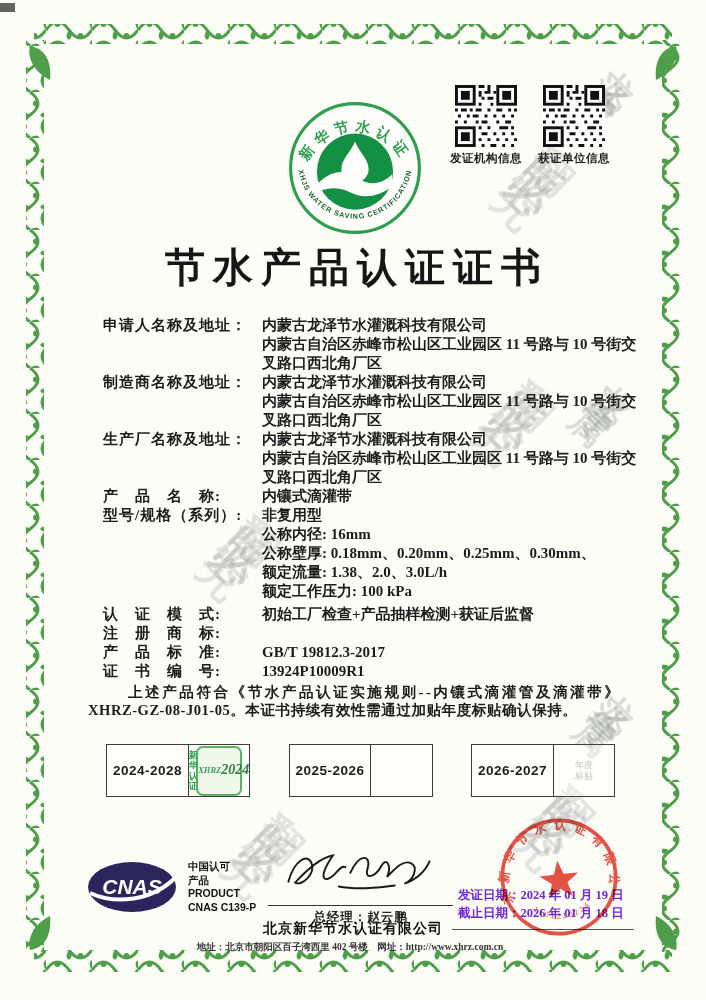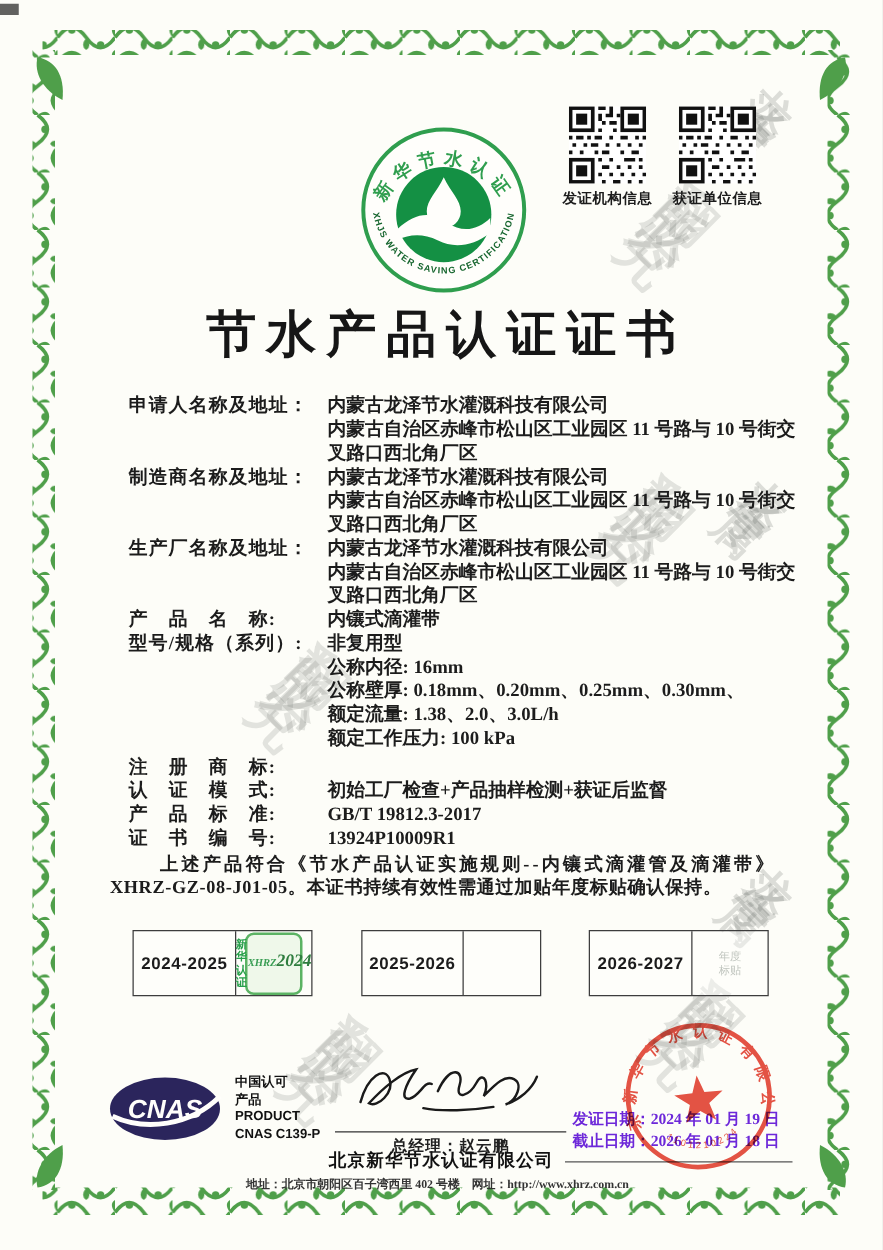--- a/index.html
+++ b/index.html
@@ -202,46 +202,46 @@
         <span class="vline">非复用型</span>
         <span class="vline">公称内径: 16mm</span>
         <span class="vline">公称壁厚: 0.18mm、0.20mm、0.25mm、0.30mm、</span>
         <span class="vline">额定流量: 1.38、2.0、3.0L/h</span>
         <span class="vline">额定工作压力: 100 kPa</span>
       </span>
     </div>
 
     <div class="reg">
       <div class="frow">
+        <span class="flabel">认　证　模　式:</span>
+        <span class="fvalue">初始工厂检查+产品抽样检测+获证后监督</span>
+      </div>
+      <div class="frow">
         <span class="flabel">注　册　商　标:</span>
         <span class="fvalue"></span>
-      </div>
-      <div class="frow">
-        <span class="flabel">认　证　模　式:</span>
-        <span class="fvalue">初始工厂检查+产品抽样检测+获证后监督</span>
       </div>
       <div class="frow">
         <span class="flabel">产　品　标　准:</span>
         <span class="fvalue">GB/T 19812.3-2017</span>
       </div>
       <div class="frow">
         <span class="flabel">证　书　编　号:</span>
         <span class="fvalue">13924P10009R1</span>
       </div>
     </div>
 
     <div class="stmt">
       <span class="stmt-l1">上述产品符合《节水产品认证实施规则--内镶式滴灌管及滴灌带》</span>
       <span class="stmt-l2">XHRZ-GZ-08-J01-05。本证书持续有效性需通过加贴年度标贴确认保持。</span>
     </div>
   </div>
 
   <div class="boxes">
     <div class="ybox">
-      <div class="period">2024-2025</div>
+      <div class="period">2024-2028</div>
       <div class="slot">
         <div class="sticker">
           <span class="s1">新华认证</span>
           <span class="s2">XHRZ</span>
           <span class="s3">2024</span>
         </div>
       </div>
     </div>
     <div class="ybox">
       <div class="period">2025-2026</div>

